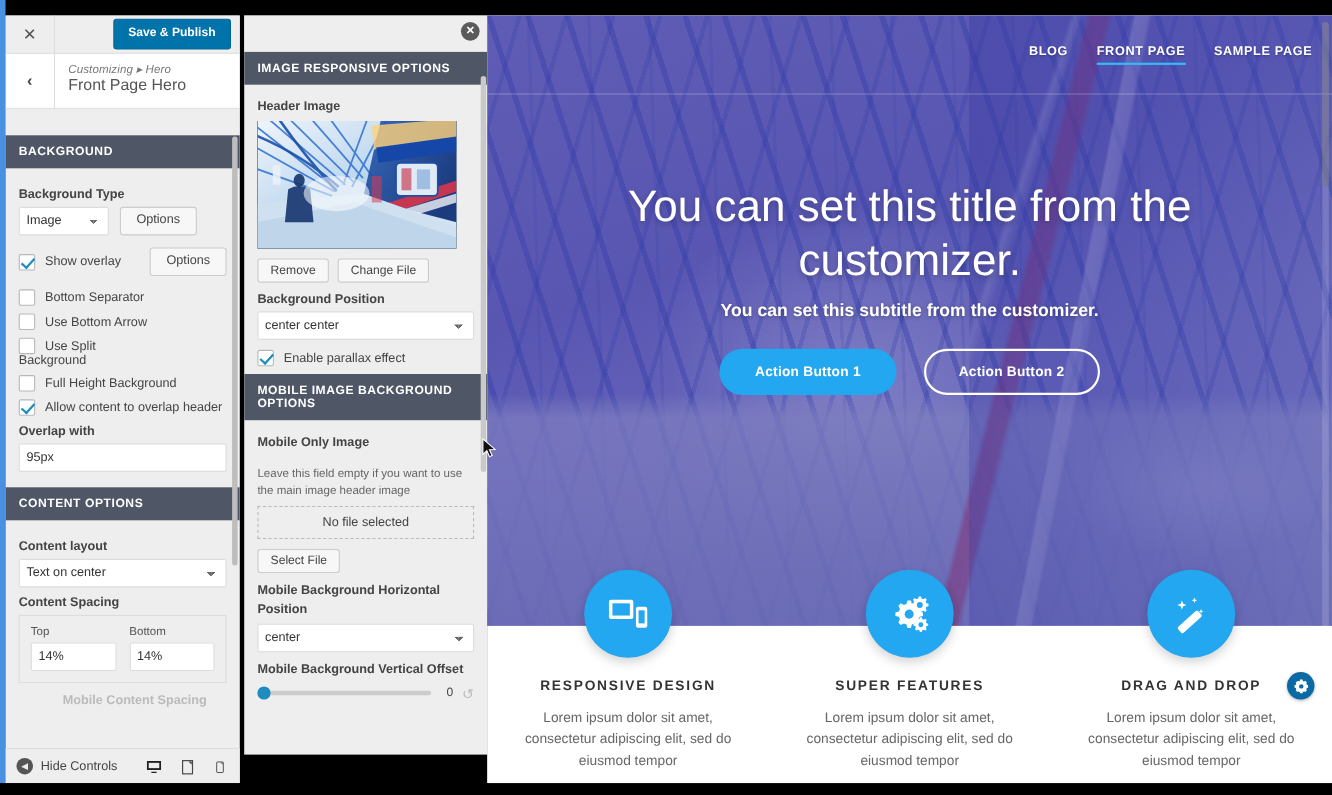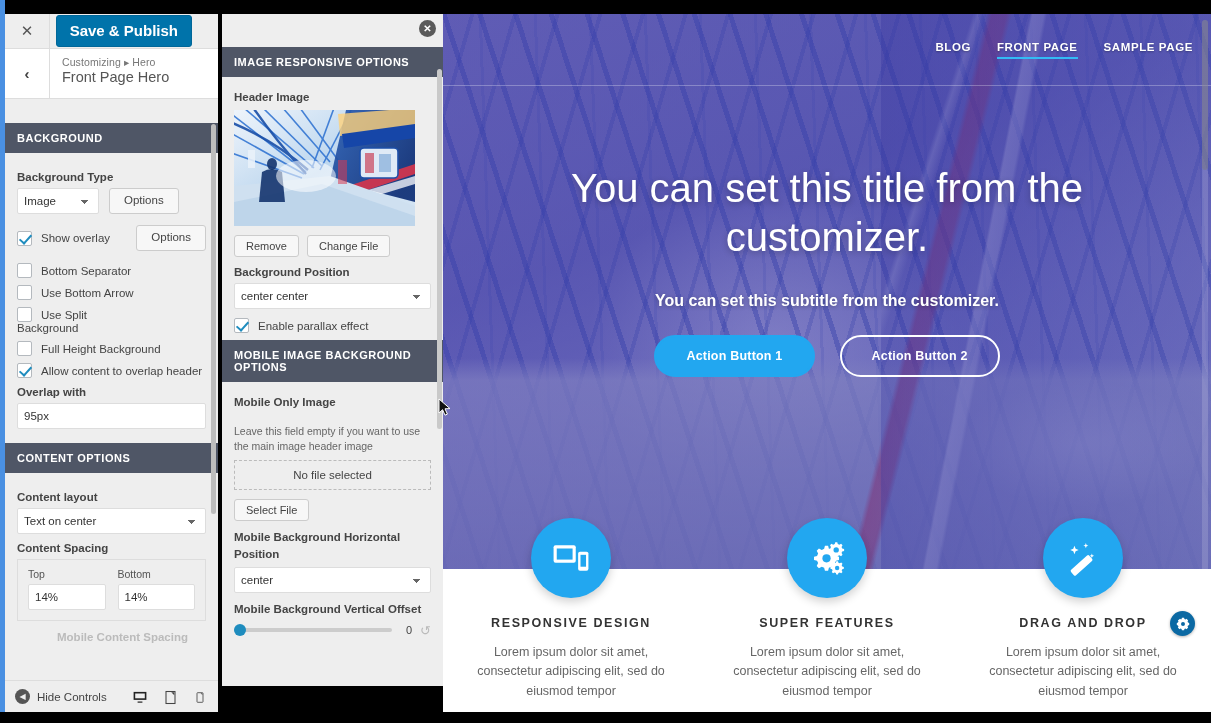--- a/index.html
+++ b/index.html
@@ -30,34 +30,34 @@
   .sb-header {
     height:35px; background:#eee; border-bottom:1px solid #ddd;
     display:flex; align-items:center;
   }
   .sb-close {
     width:45px; height:35px; display:flex; align-items:center; justify-content:center;
     font-size:15px; color:#555; cursor:pointer; border-right:1px solid #ddd;
   }
   .sb-header-spacer { flex:1; }
   .btn-publish {
-    background:#0073aa; color:#fff; font-size:15px; font-weight:600;
-    padding:6px 13px; border-radius:3px; margin-right:26px; cursor:pointer;
+    background:#0073aa; color:#fff; font-size:11px; font-weight:600;
+    padding:6px 13px; border-radius:3px; margin-right:8px; cursor:pointer;
     border:1px solid #006799; line-height:1.2;
   }
   .sb-title-row {
     display:flex; background:#fff; border-bottom:1px solid #ddd; height:50px;
   }
   .sb-back {
     width:45px; display:flex; align-items:center; justify-content:center;
     font-size:15px; color:#444; cursor:pointer; border-right:1px solid #ddd;
     font-weight:700;
   }
   .sb-titles { padding:7px 0 0 12px; }
-  .sb-crumb { font-size:10.5px; color:#777; letter-spacing:.1px; }
+  .sb-crumb { font-size:10.5px; color:#777; letter-spacing:.1px;font-style:italic; }
   .sb-pagetitle { font-size:14.5px; color:#555; margin-top:1px; }
   .sb-gap { height:24px; background:#eee; }
 
   .section-head {
     background:#4f5666; color:#fff; font-size:11px; font-weight:700;
     letter-spacing:.5px; padding:9px 12px;
   }
   .sb-body { padding:10px 12px 0 12px; }
   .fld-label { font-size:11.5px; font-weight:700; color:#444; margin:8px 0 5px; }
   .row-2 { display:flex; gap:10px; align-items:center; }
@@ -215,21 +215,21 @@
   }
   .hero-content {
     position:absolute; left:0; right:0; top:150px; text-align:center; z-index:5;
     padding:0 60px;
   }
   .hero-title {
     color:#fff; font-size:40px; font-weight:400; line-height:1.22;
     text-shadow:0 2px 6px rgba(0,0,0,.25); margin:0;
   }
   .hero-sub {
-    color:#fff; font-size:16px; font-weight:700; margin-top:30px;
+    color:#fff; font-size:16px; font-weight:700; margin-top:12px;
     text-shadow:0 1px 4px rgba(0,0,0,.3);
   }
   .hero-btns { margin-top:25px; display:flex; gap:25px; justify-content:center; }
   .abtn {
     font-size:12.5px; font-weight:700; padding:12px 30px; border-radius:30px;
     cursor:pointer; letter-spacing:.2px;
   }
   .abtn.filled { background:#22a7f0; color:#fff; border:2px solid #22a7f0; }
   .abtn.outline { background:transparent; color:#fff; border:2px solid #fff; }
 

